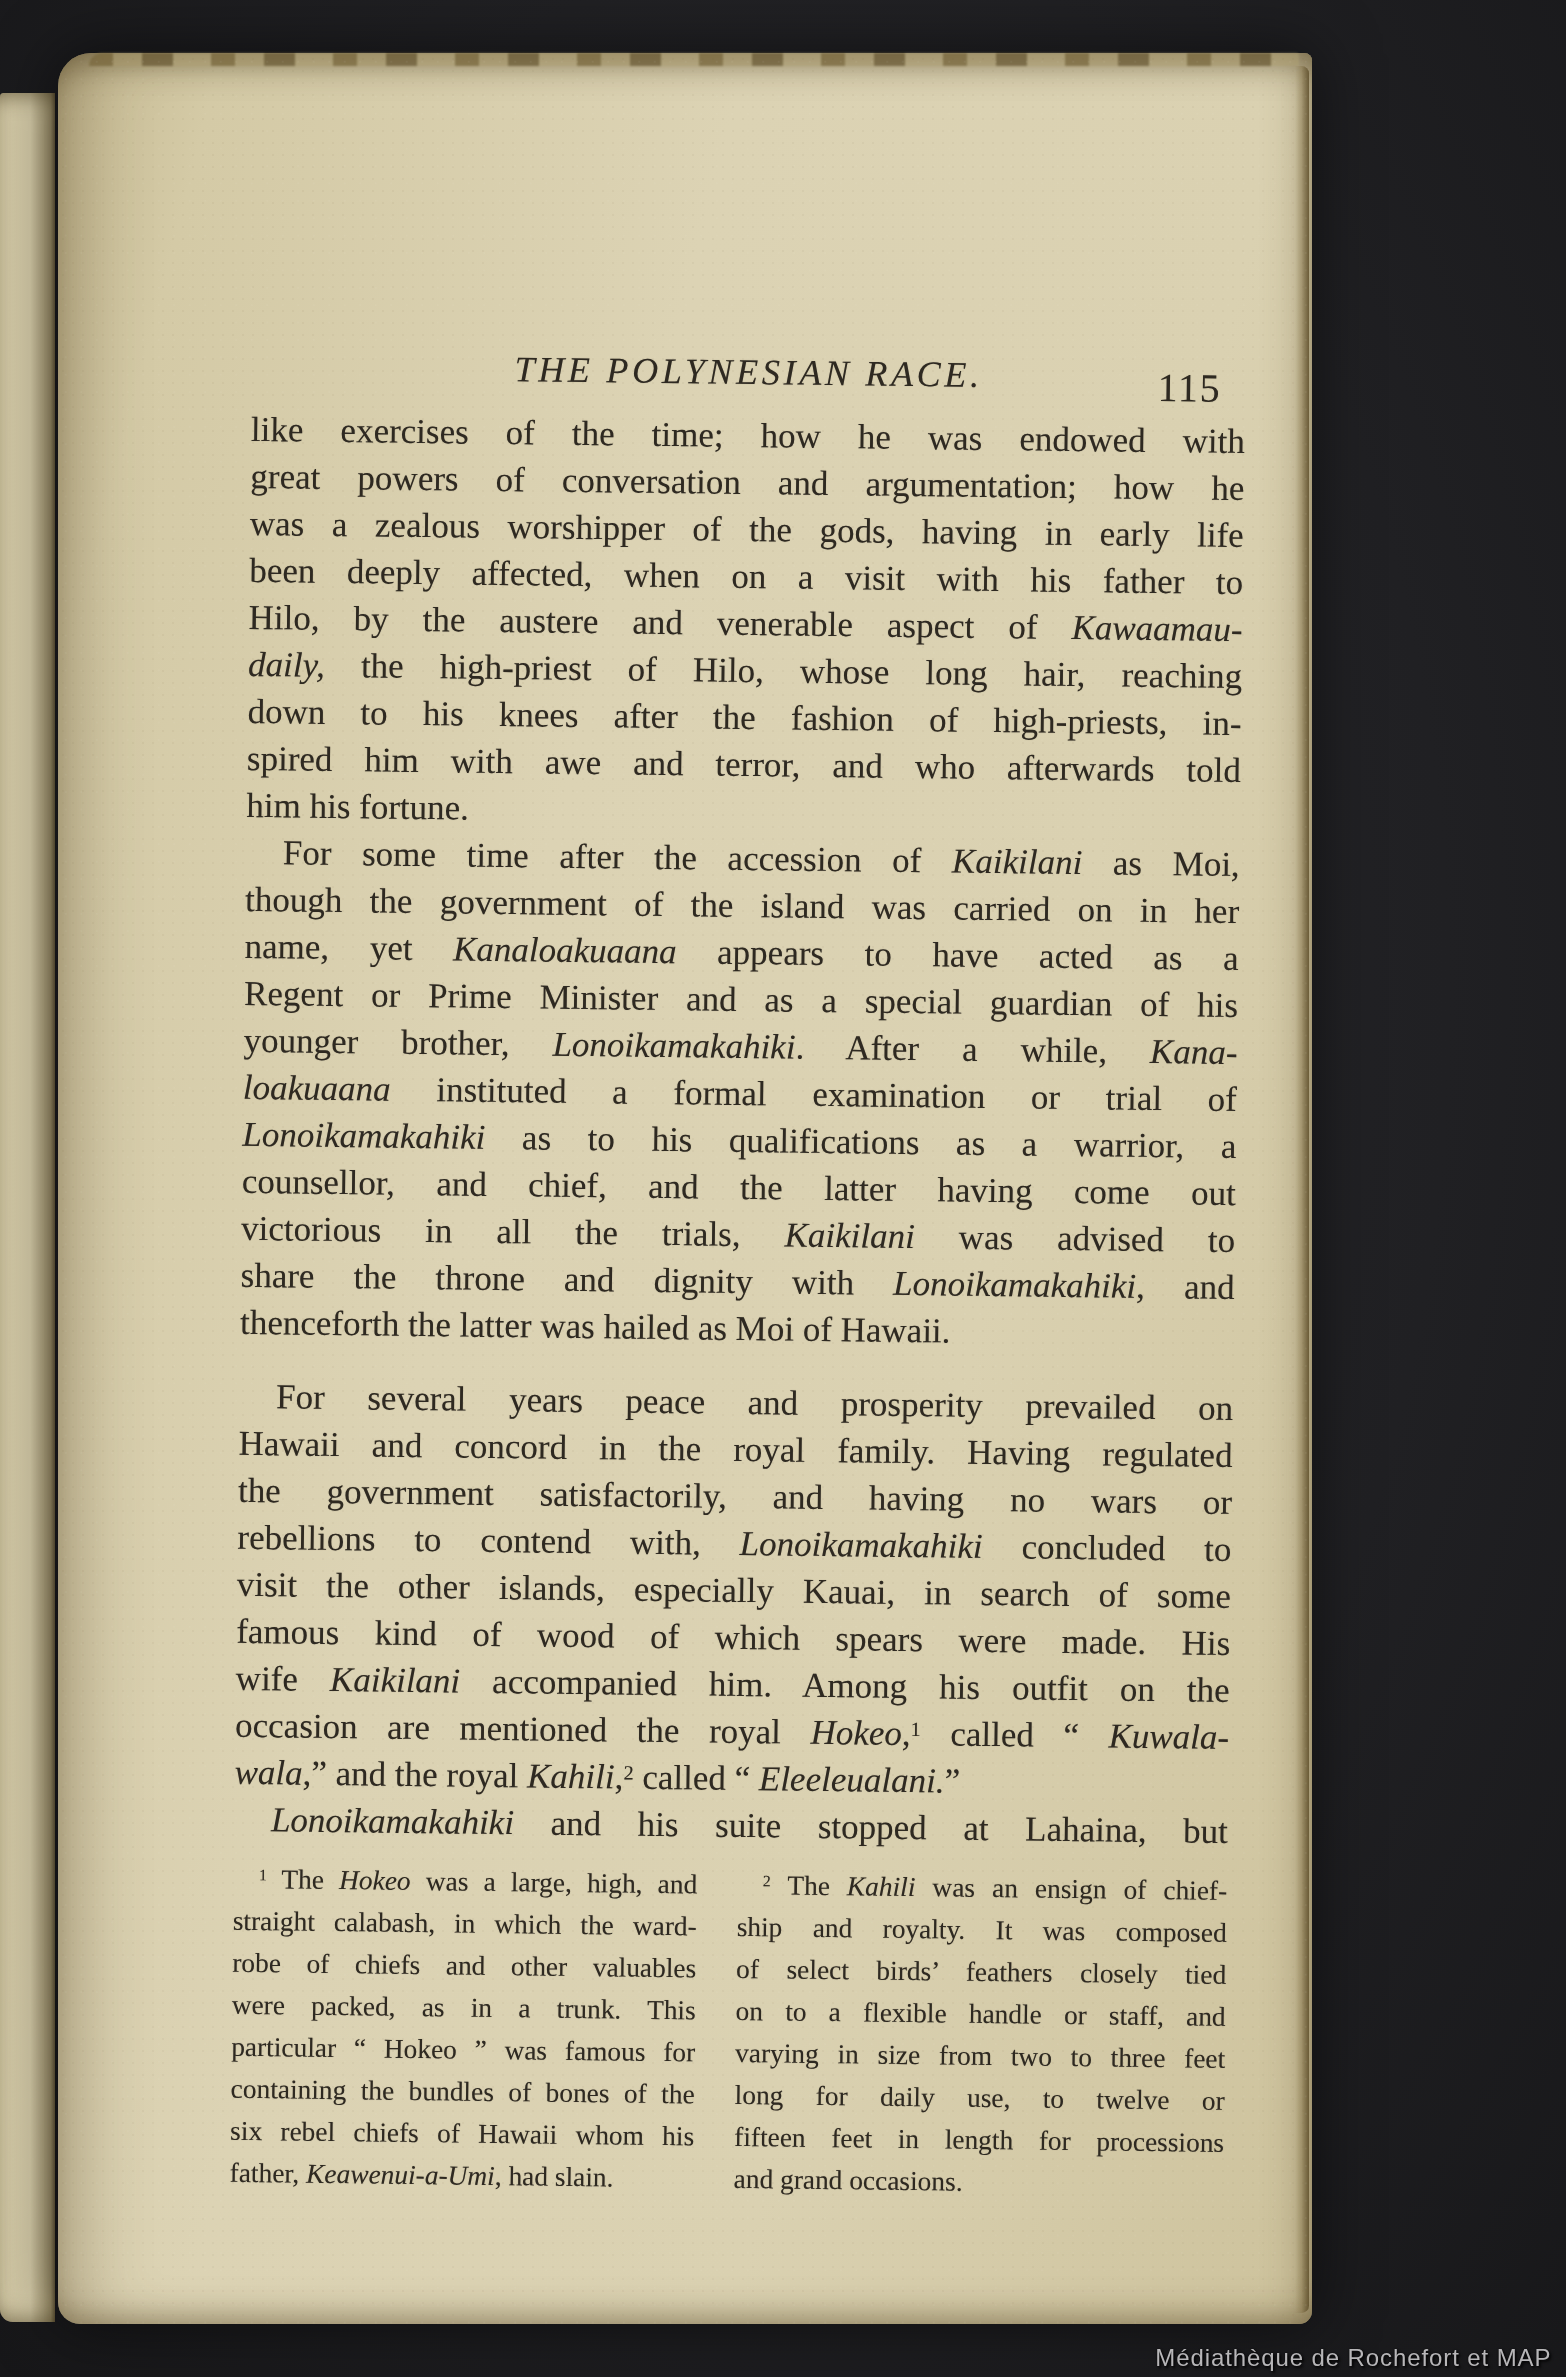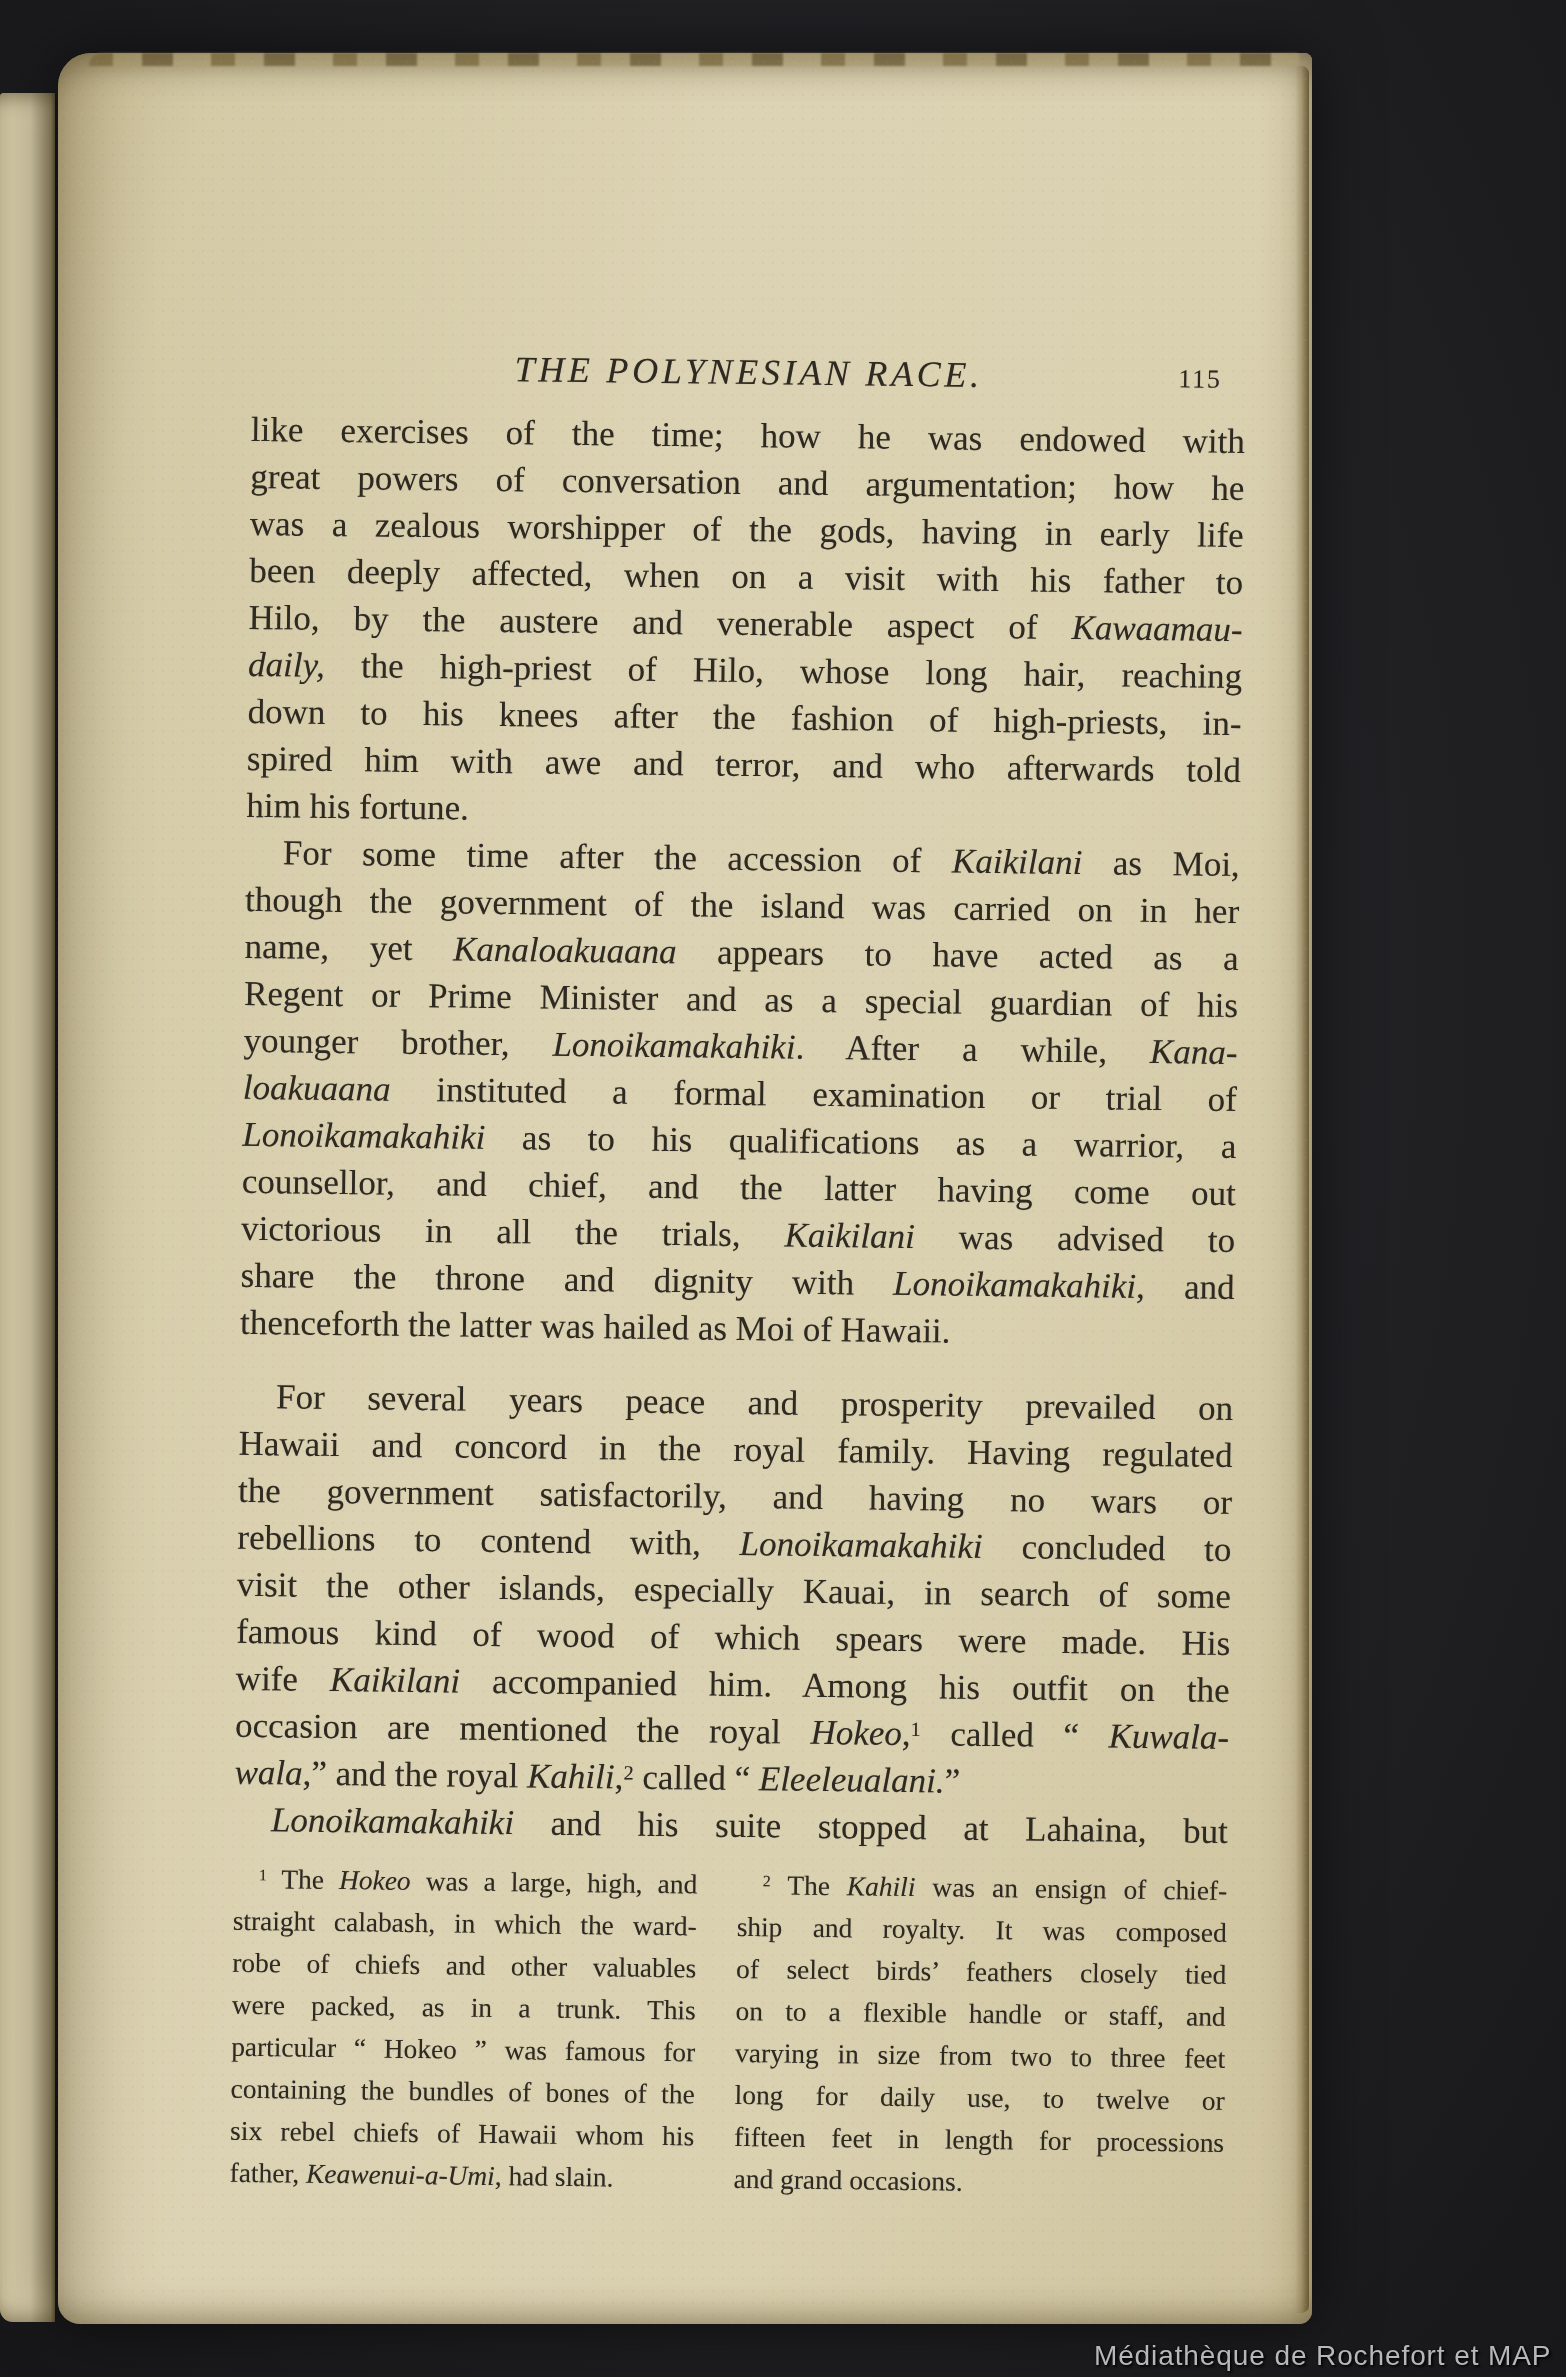--- a/index.html
+++ b/index.html
@@ -78,21 +78,21 @@
     display: block;
     text-align: center;
     font-style: italic;
     font-size: 36px;
     letter-spacing: 3.7px;
     white-space: nowrap;
   }
   .pagenum {
     position: absolute;
     right: 24px; top: 8.2px;
-    font-size: 26px;
+    font-size: 40px;
     letter-spacing: 1.8px;
   }
   .tline {
     font-size: 35px;
     line-height: 47px;
     height: 47px;
     text-align: justify;
     text-align-last: justify;
     white-space: nowrap;
   }
@@ -110,21 +110,21 @@
   .footnotes { display: flex; gap: 40px; margin-top: 14.6px; }
   .fncol { width: 464px; }
   .fncol.fnright { width: 490px; }
   .fncol .tline { font-size: 27.4px; line-height: 42px; height: 42px; }
   .fncol .tline.tindent { text-indent: 25.6px; }
   
   .watermark {
     position: absolute;
     right: 14.6px; bottom: 5.5px;
     font-family: "Liberation Sans", sans-serif;
-    font-size: 28px;
+    font-size: 24px;
     letter-spacing: 0.9px;
     color: #b7b6b8;
     text-shadow: 1.8px 1.8px 2.7px rgba(0,0,0,.9), 0 0 1.8px rgba(0,0,0,.6);
   }
 </style>
 </head>
 <body>
 
 <div class="scene">
   <div class="under-page"></div>

